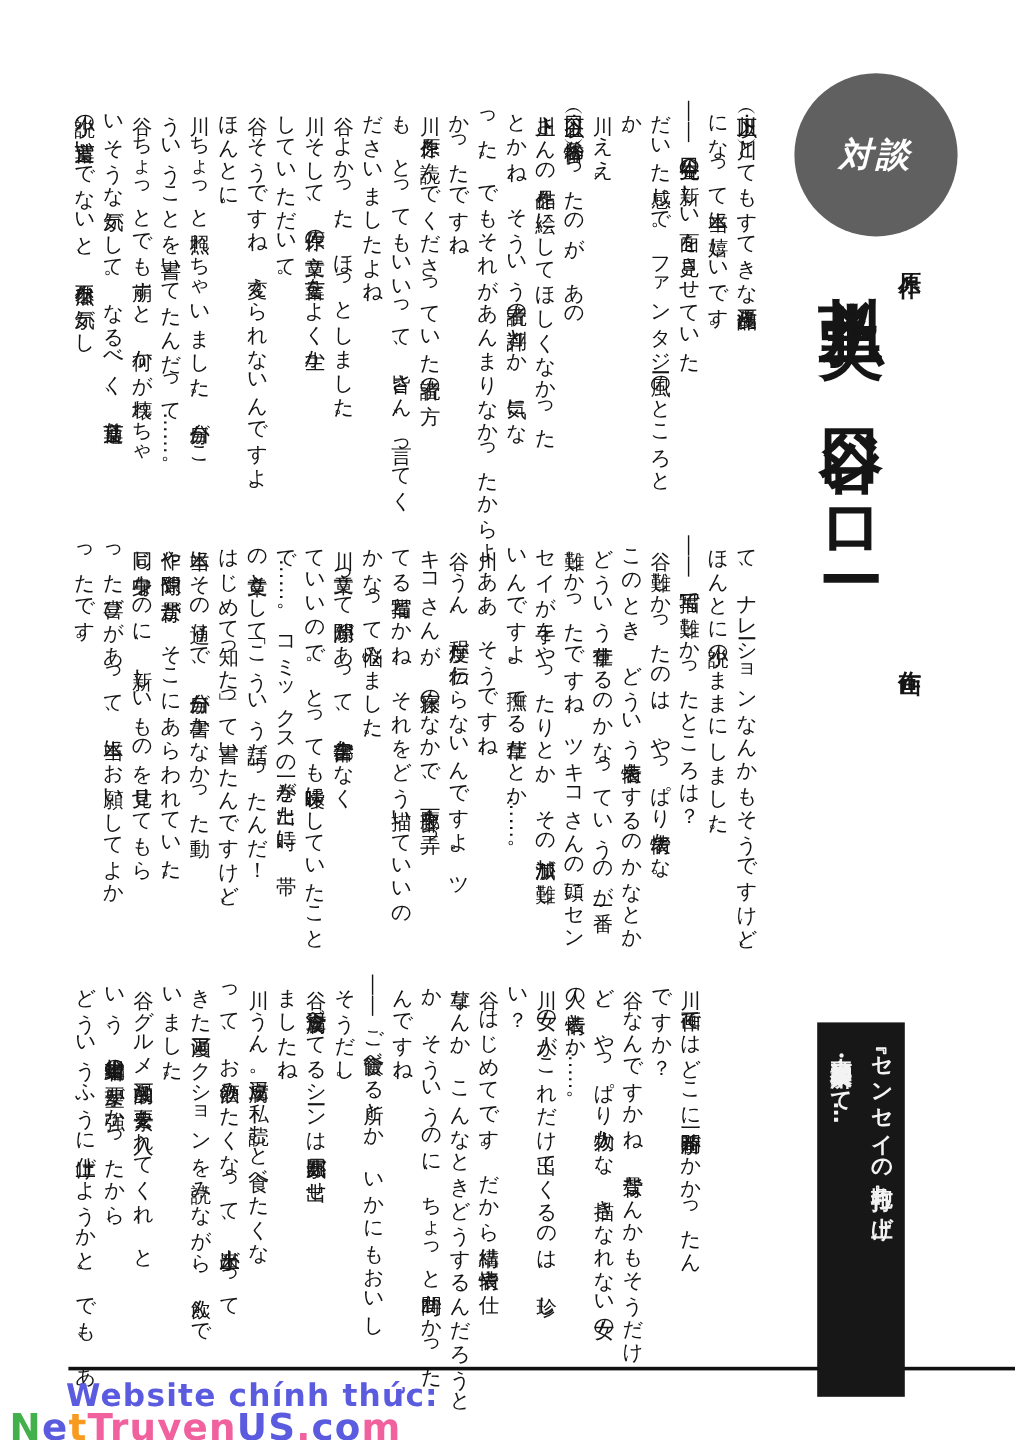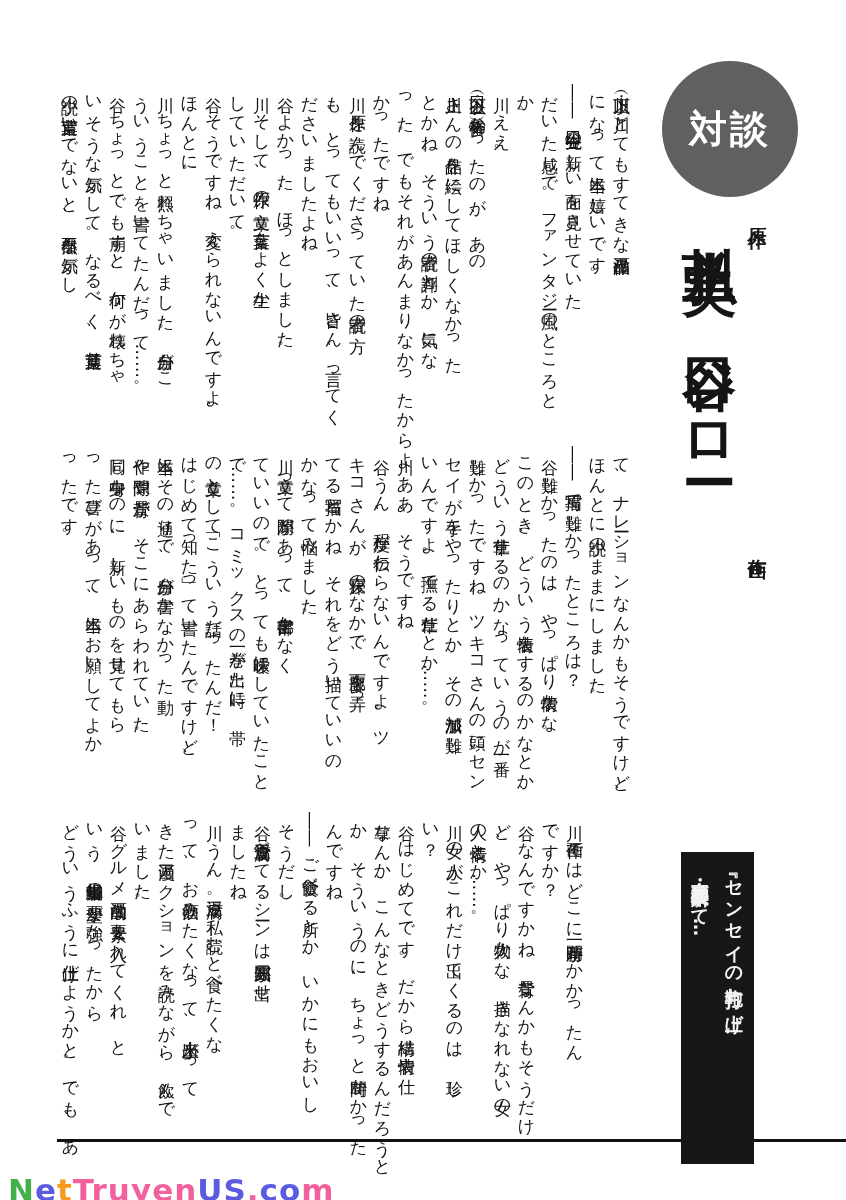--- a/index.html
+++ b/index.html
@@ -7,21 +7,21 @@
     position:relative;width:846px;height:1200px;background:#ffffff;
     font-family:"DejaVu Sans","Liberation Sans",sans-serif;
     color:var(--ink,#151515);overflow:hidden;
   }
   
   .circle{
     position:absolute;left:662px;top:61px;width:136px;height:136px;
     border-radius:50%;background:var(--circle,#606060);
     display:flex;align-items:center;justify-content:center;
   }
-  .circle .badge-text{color:#ffffff;font-size:38px;font-weight:700;letter-spacing:3px;}
+  .circle .badge-text{color:#ffffff;font-size:28px;font-weight:700;letter-spacing:3px;font-style:italic;}
   
   .title{
     position:absolute;left:680px;top:204px;height:680px;
     writing-mode:vertical-rl;text-orientation:mixed;
     font-size:54px;font-weight:900;letter-spacing:4px;line-height:1.08;
     white-space:nowrap;color:var(--ink,#151515);
   }
   .title .sep{padding:14px 0;}
   .role{
     position:absolute;writing-mode:vertical-rl;text-orientation:mixed;
@@ -150,15 +150,16 @@
       <p>川　うん、湯豆腐。私、読むと食べたくな</p>
       <p>って、お酒飲みたくなって、出来上がって</p>
       <p>きた漫画アクションを読みながら、飲んで</p>
       <p>いました。</p>
       <p>谷　グルメ漫画的な要素を入れてくれ、と</p>
       <p>いう、担当編集者の要望が強かったから、</p>
       <p>どういうふうに仕上げようかと。でも、あ</p>
     </section>
 
   <div class="footer-rule"></div>
+  <div class="footer-label">Website chính thức:</div>
   <div class="footer-name"><span style="color: rgb(67, 177, 75);">N</span><span style="color: rgb(91, 91, 224);">e</span><span style="color: rgb(247, 154, 31);">t</span><span style="color: rgb(240, 97, 158);">T</span><span style="color: rgb(240, 97, 158);">r</span><span style="color: rgb(240, 97, 158);">u</span><span style="color: rgb(240, 97, 158);">y</span><span style="color: rgb(240, 97, 158);">e</span><span style="color: rgb(240, 97, 158);">n</span><span style="color: rgb(91, 91, 224);">U</span><span style="color: rgb(91, 91, 224);">S</span><span style="color: rgb(240, 97, 158);">.</span><span style="color: rgb(91, 91, 224);">c</span><span style="color: rgb(91, 91, 224);">o</span><span style="color: rgb(240, 97, 158);">m</span></div>
 
 </div>
 
 </body></html>

